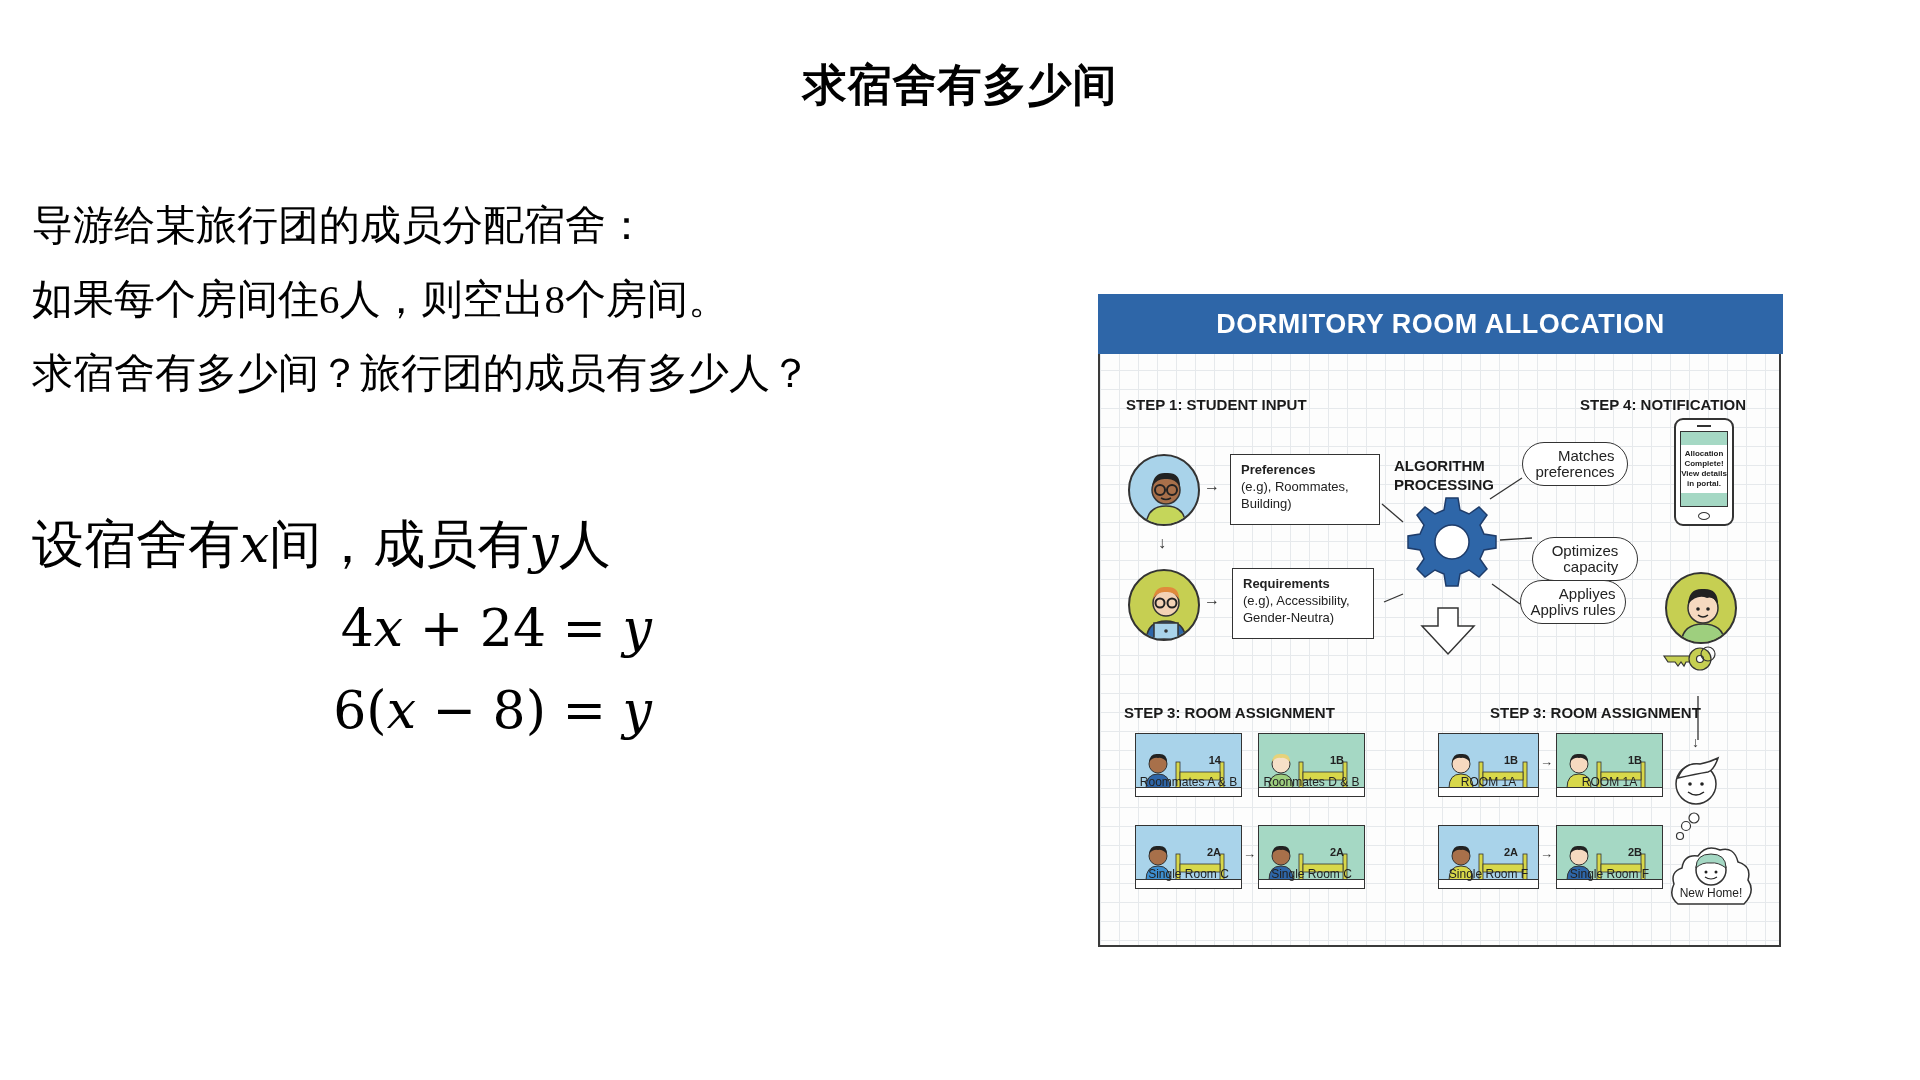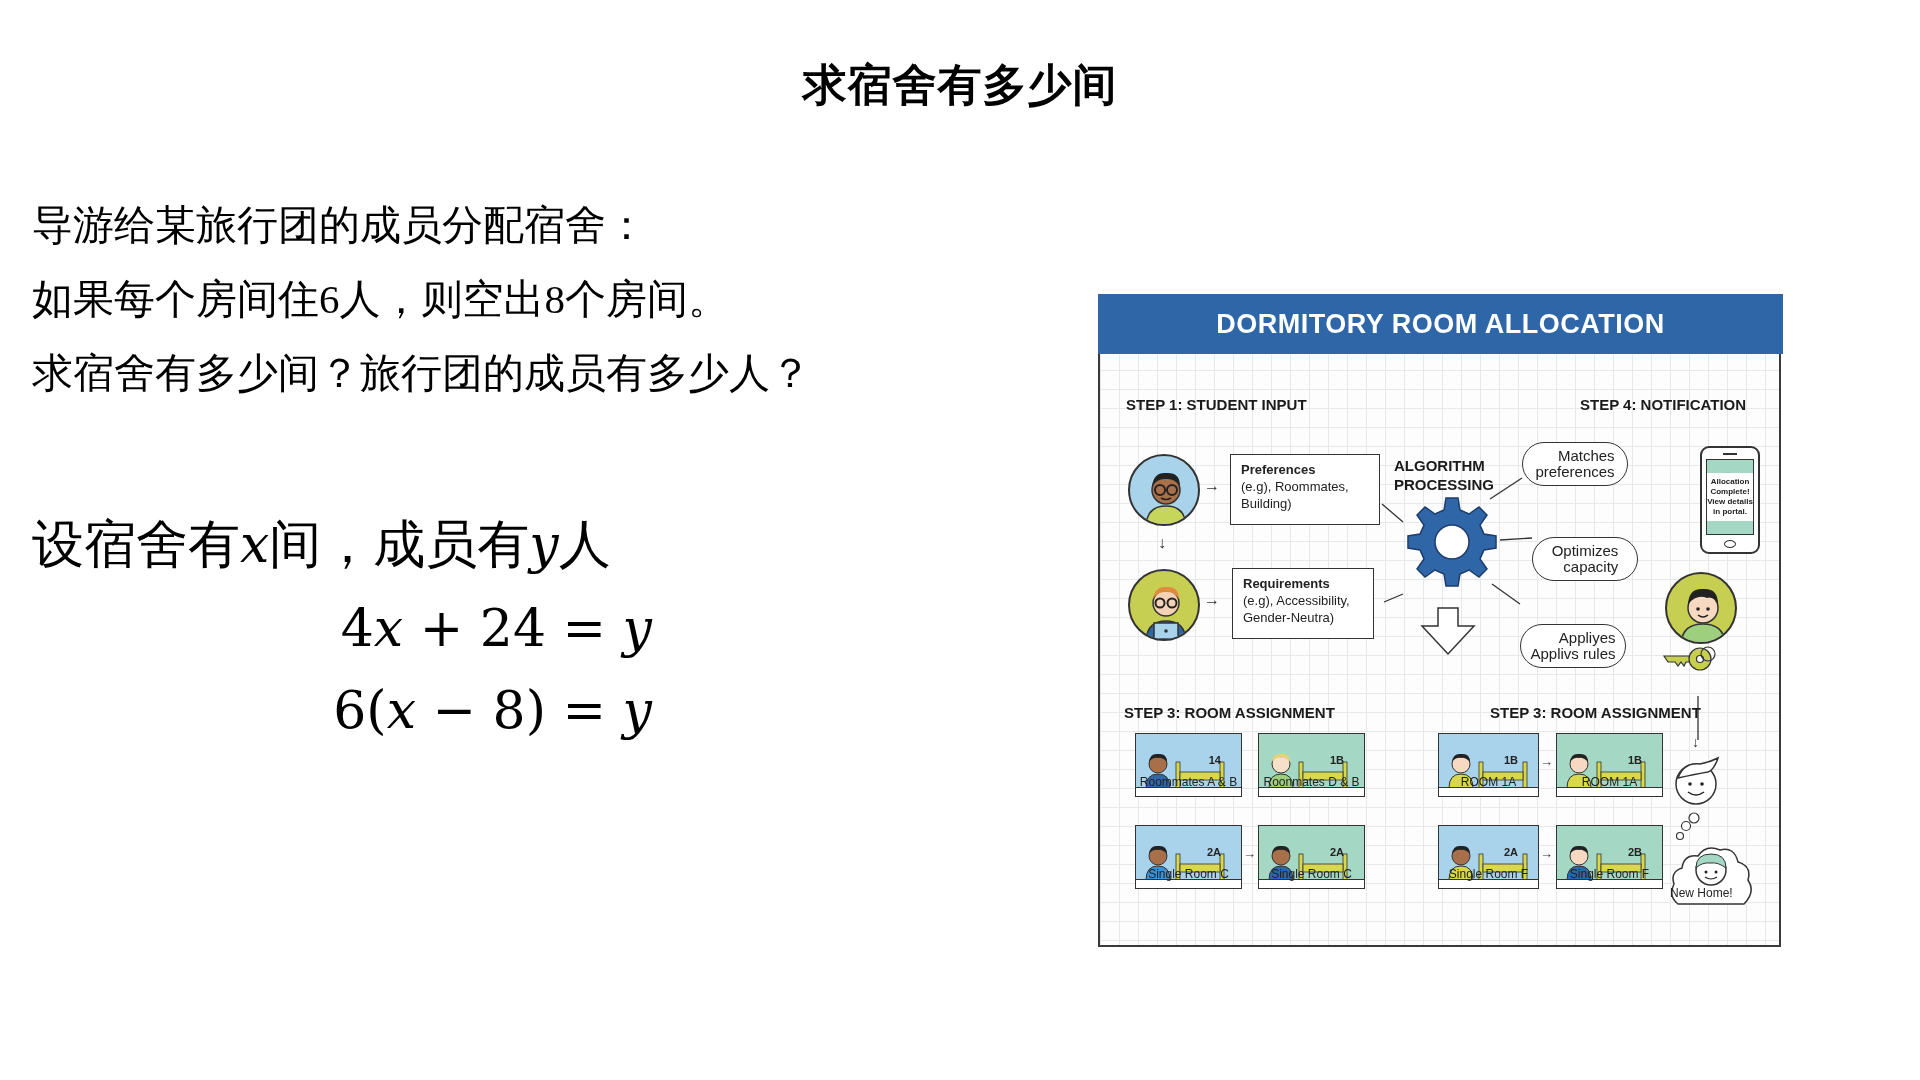--- a/index.html
+++ b/index.html
@@ -144,28 +144,28 @@
         <div>Matches</div>
         <div>preferences</div>
       </div>
   </div>
   <div class="pill" style="left:432px; top:212px; width:106px; height:44px;margin-top:31px;">
     <div>
         <div>Optimizes</div>
         <div>capacity</div>
       </div>
   </div>
-  <div class="pill" style="left:420px; top:286px; width:106px; height:44px;margin-top:44px;">
+  <div class="pill" style="left:420px; top:286px; width:106px; height:44px;">
     <div>
         <div>Appliyes</div>
         <div>Applivs rules</div>
       </div>
   </div>
 
-  <div class="abs" style="left:574px; top:152px; width:60px; height:108px; border:2px solid #333; border-radius:9px; background:#fff;margin-left:26px;">
+  <div class="abs" style="left:574px; top:124px; width:60px; height:108px; border:2px solid #333; border-radius:9px; background:#fff;">
     <div class="abs" style="left:21px; top:5px; width:14px; height:2px; background:#333;"></div>
     <div class="abs" style="left:4px; top:11px; width:48px; height:76px; background:#a5d8c4; border:1px solid #333; display:flex; align-items:center; justify-content:center;">
       <div style="background:#fff; width:100%; padding:4px 0;" class="phone-text">
         <div>Allocation</div>
         <div>Complete!</div>
         <div>View details</div>
         <div>in portal.</div>
       </div>
     </div>
     <div class="abs" style="left:22px; top:92px; width:12px; height:8px; border:1.5px solid #333; border-radius:50%;"></div>
@@ -213,21 +213,21 @@
   <div class="abs" style="left:568px; top:540px;">
     <svg width="86" height="76" viewBox="0 0 86 76">
       <path d="M10 70 Q0 62 6 50 Q2 38 14 34 Q16 20 30 22 Q38 10 52 16 Q66 12 70 28 Q84 32 80 46 Q88 58 76 70 Z" fill="#fff" stroke="#333" stroke-width="1.5"></path>
       <circle cx="43" cy="36" r="15" fill="#fff" stroke="#333" stroke-width="1.5"></circle>
       <path d="M28 34 Q28 20 43 20 Q58 20 58 34 Q50 28 43 29 Q34 28 28 34Z" fill="#a5d8c4" stroke="#333" stroke-width="1"></path>
       <circle cx="38" cy="38" r="1.5" fill="#222"></circle>
       <circle cx="48" cy="38" r="1.5" fill="#222"></circle>
       <path d="M37 43 Q43 47 49 43" stroke="#222" fill="none" stroke-width="1.2"></path>
     </svg>
   </div>
-  <div class="abs" style="left:570px; top:592px; width:82px; text-align:left; font-size:12px; color:#222;">New Home!</div>
+  <div class="abs" style="left:570px; top:592px; width:82px; text-align:center; font-size:12px; color:#222;">New Home!</div>
 
   <div class="abs step-label" style="left:24px; top:410px;">STEP 3: ROOM ASSIGNMENT</div>
   <div class="abs step-label" style="left:390px; top:410px;">STEP 3: ROOM ASSIGNMENT</div>
 
   <div class="room" style="left:35px; top:439px;">
     <div class="scene blue"><svg width="107" height="54" viewBox="0 0 107 54">
           <path d="M10 54 Q10 40 22 40 Q34 40 34 54Z" fill="#2e66a8" stroke="#333" stroke-width="1"></path>
           <circle cx="22" cy="30" r="9" fill="#a8704a" stroke="#333" stroke-width="1"></circle>
           <path d="M13 28 Q14 19 22 20 Q31 19 31 28 Q26 23 22 24 Q17 23 13 28Z" fill="#222"></path>
           <rect x="40" y="28" width="4" height="26" fill="#d8d84a" stroke="#333" stroke-width="0.8"></rect>

